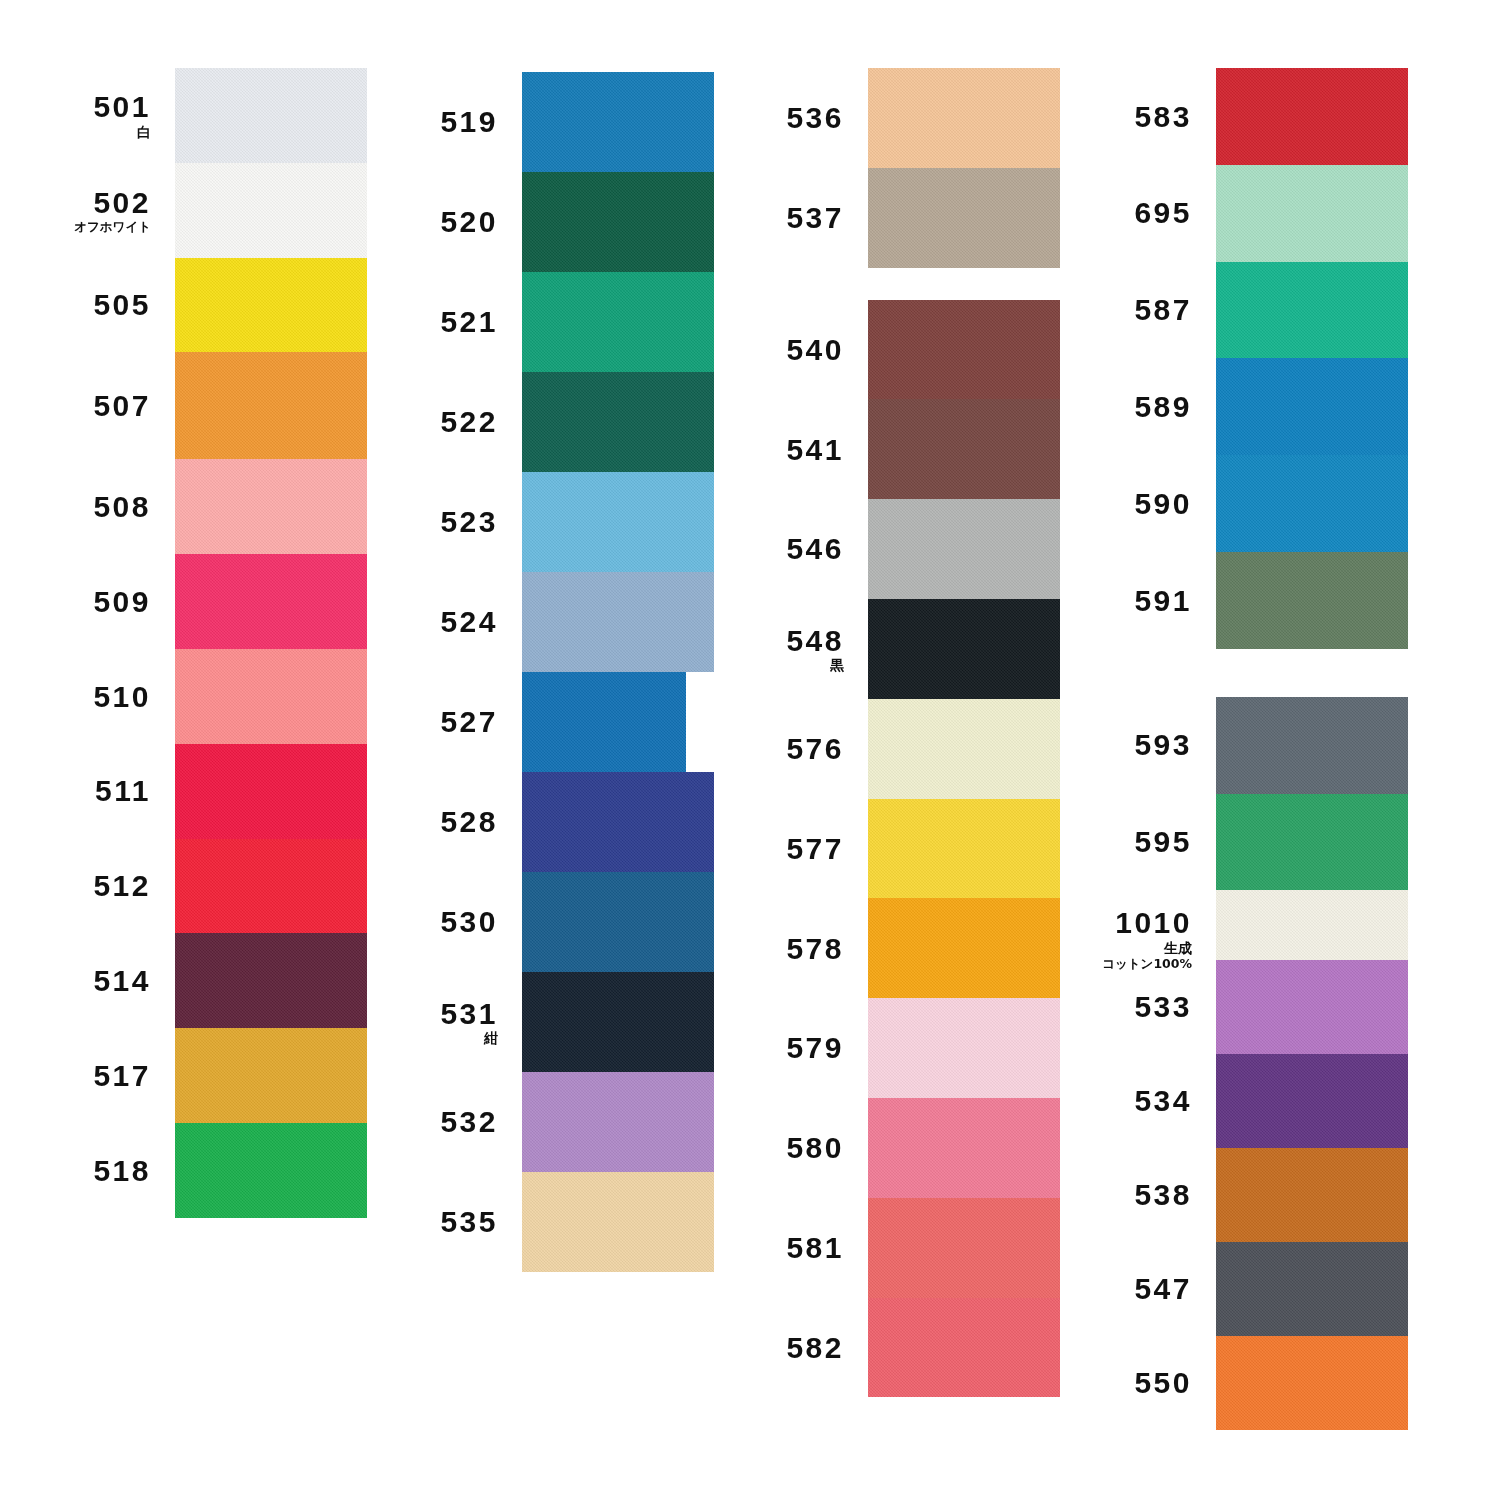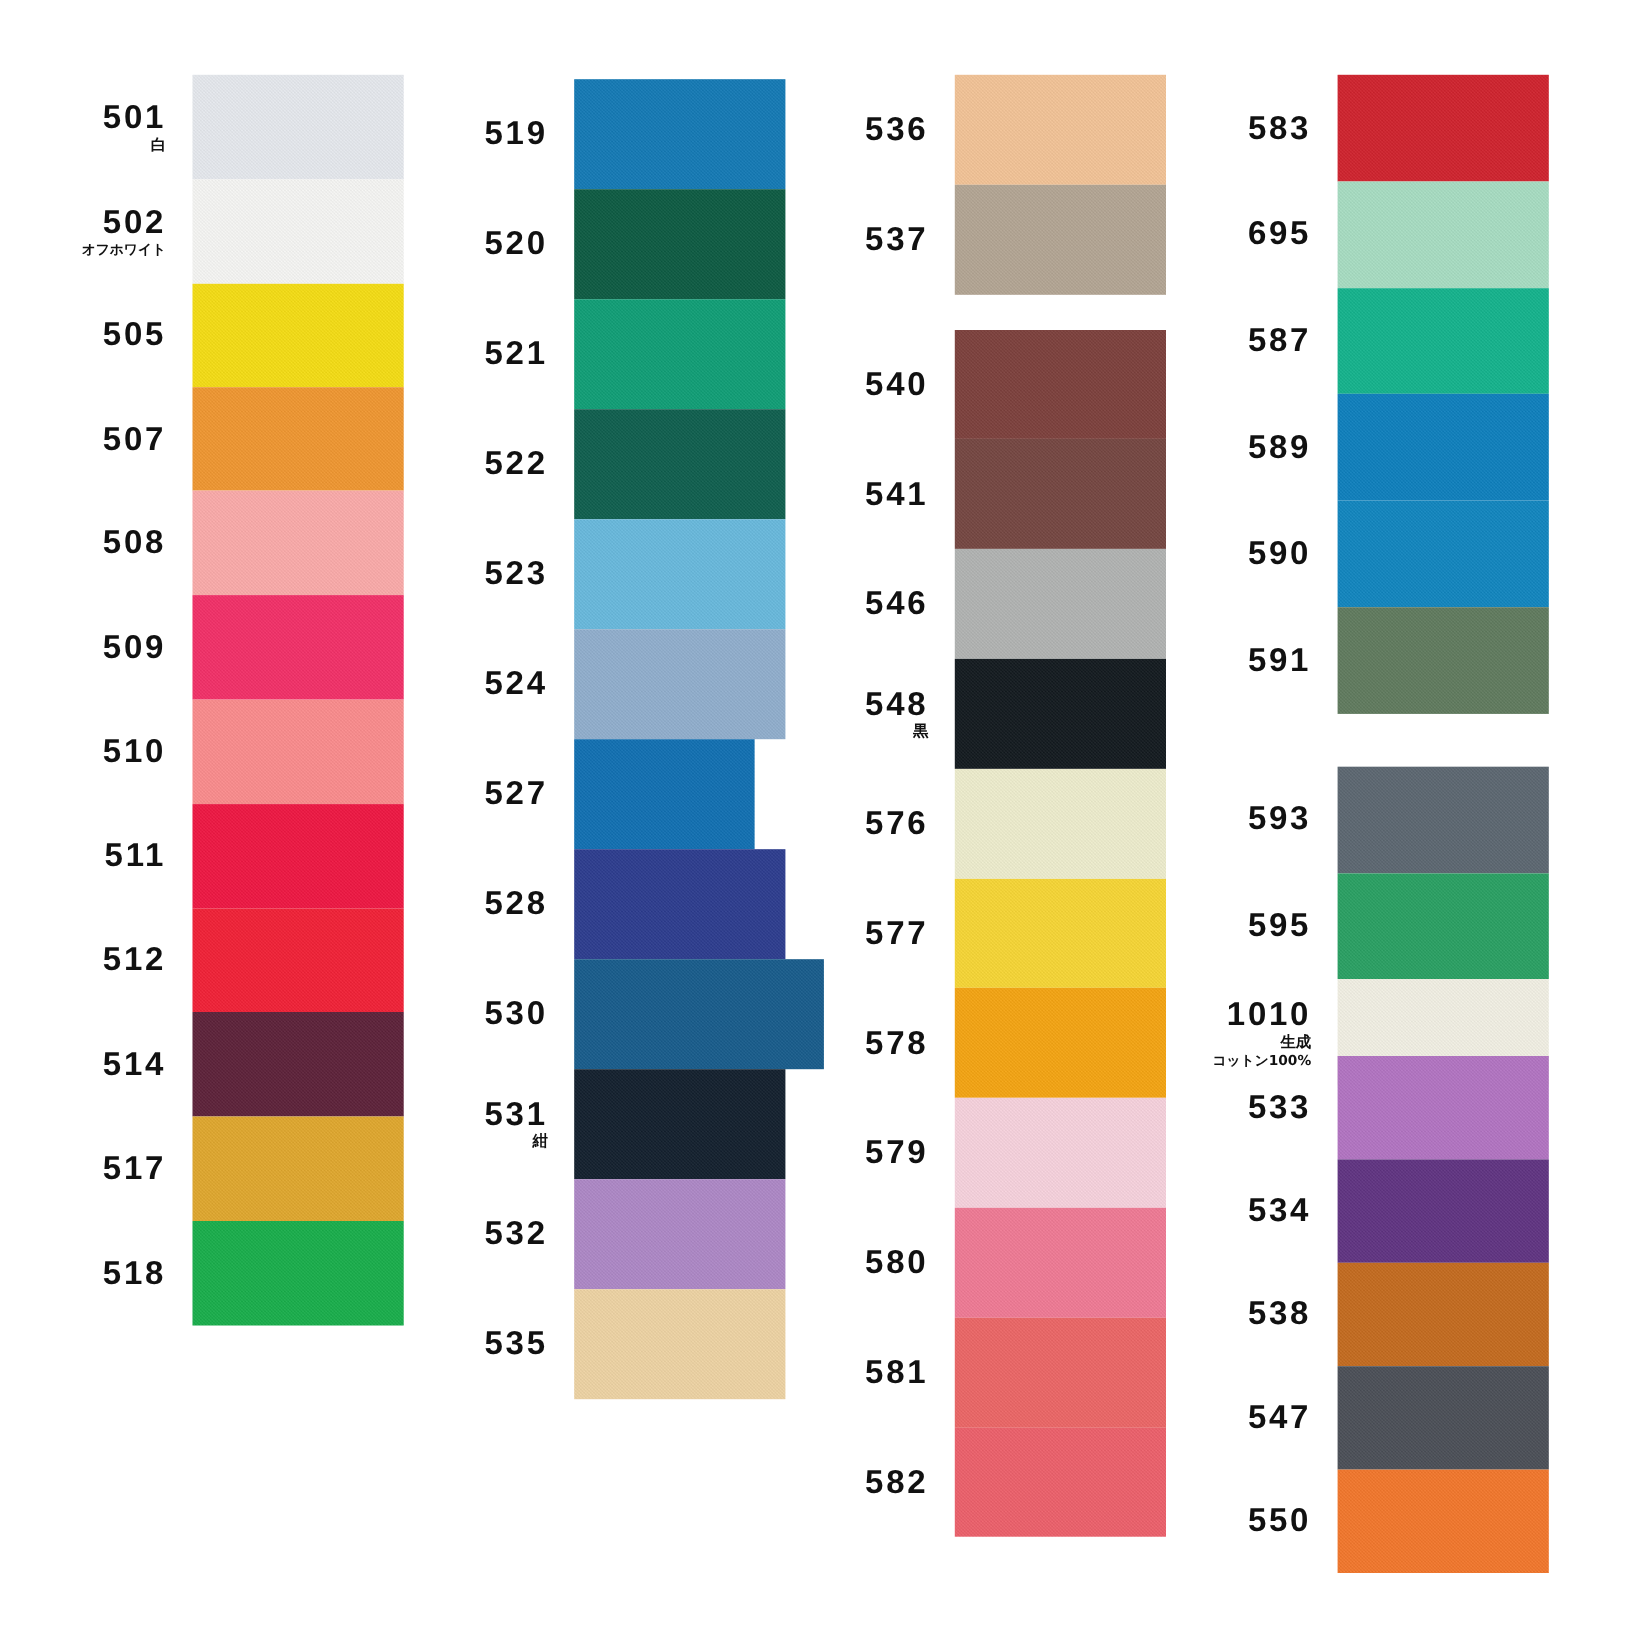--- a/index.html
+++ b/index.html
@@ -107,21 +107,21 @@
             <div class="jp small">オフホワイト</div>
           </div>
           <div class="chip" style="background: rgb(246, 246, 244);"></div>
         </div>
         <div class="swatch-row" style="height: 94.8px; width: 192px;">
           <div class="label-cell">
             <div class="code">505</div>
           </div>
           <div class="chip" style="background: rgb(245, 221, 18);"></div>
         </div>
-        <div class="swatch-row" style="height: 94px; width: 192px;">
+        <div class="swatch-row" style="height: 107px; width: 192px;">
           <div class="label-cell">
             <div class="code">507</div>
           </div>
           <div class="chip" style="background: rgb(240, 150, 47);"></div>
         </div>
         <div class="swatch-row" style="height: 94.8px; width: 192px;">
           <div class="label-cell">
             <div class="code">508</div>
           </div>
           <div class="chip" style="background: rgb(251, 170, 169);"></div>
@@ -213,21 +213,21 @@
             <div class="code">527</div>
           </div>
           <div class="chip" style="background: rgb(15, 111, 178);"></div>
         </div>
         <div class="swatch-row" style="height: 100px; width: 192px;">
           <div class="label-cell">
             <div class="code">528</div>
           </div>
           <div class="chip" style="background: rgb(43, 59, 142);"></div>
         </div>
-        <div class="swatch-row" style="height: 100px; width: 227px;">
+        <div class="swatch-row" style="height: 100px; width: 192px;">
           <div class="label-cell">
             <div class="code">530</div>
           </div>
           <div class="chip" style="background: rgb(22, 91, 139);"></div>
         </div>
         <div class="swatch-row" style="height: 100px; width: 192px;">
           <div class="label-cell">
             <div class="code">531</div>
             <div class="jp">紺</div>
           </div>

